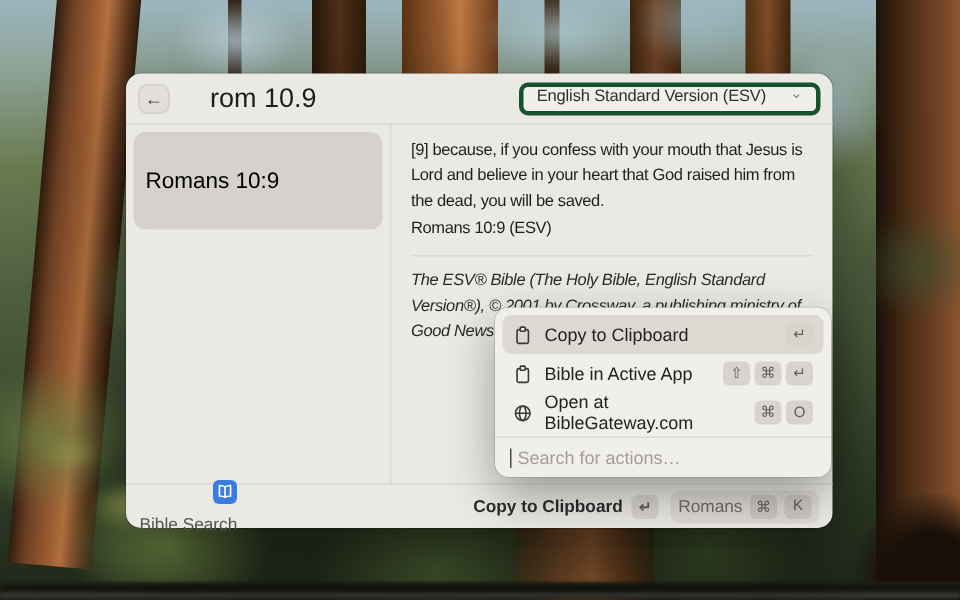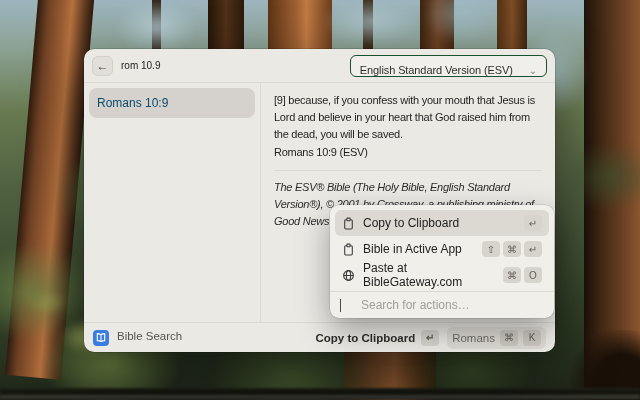--- a/index.html
+++ b/index.html
@@ -46,39 +46,39 @@
   .window { position:absolute; left:84px; top:49px; width:471px; height:303px;
     background:#ebe9e4; border-radius:10px;
     box-shadow:0 24px 55px rgba(0,0,0,.5), 0 0 0 .5px rgba(0,0,0,.25);
     display:flex; flex-direction:column; color:#1e1e1e; }
   .hdiv { height:1px; background:#dcd9d2; flex:none; }
 
   .header { height:33px; flex:none; display:flex; align-items:center; padding:0 8px; }
   .back-button { width:21px; height:20px; border-radius:6px; background:#e2dfda;
     border:1px solid #d2cfc8; display:flex; align-items:center; justify-content:center;
     font-size:12px; color:#3c3c3c; cursor:default; }
-  .header-title { margin-left:8px; font-size:10px; color:#1c1c1c; }
-  .dropdown { margin-left:auto; height:22px; display:flex; align-items:flex-end;
-    padding:0 9px; border-radius:6px; background:#f1efeb; border:1px solid #14532d;
+  .header-title { margin-left:27px; font-size:18px; color:#1c1c1c; }
+  .dropdown { margin-left:auto; height:22px; display:flex; align-items:flex-start;
+    padding:0 9px; border-radius:6px; background:#f1efeb; border:3px solid #14532d;
     font-size:11px; letter-spacing:-.1px; color:#2e2e2e; }
   .dropdown .chev { margin-left:16px; font-size:10px; color:#8a8782; line-height:1; }
 
   .body { flex:1; display:flex; min-height:0; }
   .list-col { width:176px; flex:none; padding:5px; }
-  .list-item { background:#d5d2cd; border-radius:8px; padding:8px 8px;
-    font-size:12px; color:#0c4a6e; }
+  .list-item { background:#d5d2cd; border-radius:8px; padding:24px 8px;
+    font-size:15px; color:#000000; }
   .vdiv { width:1px; background:#dcd9d2; flex:none; }
   .detail-col { flex:1; padding:9px 13px; font-size:11px; letter-spacing:-.25px;
     line-height:1.55; color:#1f1f1f; }
   .verse-ref { margin-top:1px; }
   .detail-sep { border:none; border-top:1px solid #dcd9d2; margin:9px 0 8px; }
   .copyright { font-style:italic; color:#2b2b2b; }
 
   .statusbar { height:29px; flex:none; display:flex; align-items:center; padding:0 9px; font-size:11.5px; }
-  .app-chip { display:flex; align-items:flex-start; gap:8px; }
+  .app-chip { display:flex; align-items:flex-end; gap:8px;flex-direction:column; }
   .app-name { color:#55534e; }
   .status-right { margin-left:auto; display:flex; align-items:center; gap:8px; }
   .primary-action { display:flex; align-items:center; gap:6px; color:#2d2d2d; font-weight:bold; }
   .actions-pill { display:flex; align-items:center; gap:5px; background:#dedbd5;
     border-radius:6px; padding:3px 5px; color:#6f6d68; }
   .kbd { min-width:18px; height:16px; padding:0 3px; border-radius:4px; background:#d7d4ce;
     color:#636159; font-size:10px; display:inline-flex; align-items:center; justify-content:center; }
   .actions-pill .kbd { background:#ccc9c2; }
 
   
@@ -86,21 +86,21 @@
     background:#f1efea; border-radius:9px;
     box-shadow:0 12px 32px rgba(0,0,0,.35), 0 0 0 .5px rgba(0,0,0,.15);
     display:flex; flex-direction:column; overflow:hidden; }
   .popover-list { padding:5px 5px 3px; }
   .action-row { height:26px; display:flex; align-items:center; gap:8px;
     padding:0 7px; border-radius:6px; font-size:12px; color:#222; }
   .action-row.selected { background:#dcd9d3; }
   .action-row .row-icon { width:13px; height:13px; flex:none; color:#3a3a3a; display:flex; }
   .action-row .keys { margin-left:auto; display:flex; gap:3px; }
   .pdiv { height:1px; background:#dcd9d2; flex:none; }
-  .search-row { flex:1; display:flex; align-items:center; padding:0 10px; gap:20px; }
+  .search-row { flex:1; display:flex; align-items:center; padding:0 10px; gap:4px; }
   .caret { width:1px; height:13px; background:#4a4a4a; }
   .search-input { flex:1; border:none; background:transparent; outline:none;
     font-family:inherit; font-size:12px; color:#333; }
   .search-input::placeholder { color:#a39f97; }
 
   svg { display:block; }
 </style>
 </head>
 <body>
 
@@ -205,21 +205,21 @@
       </div>
 
       <div class="action-row">
         <span class="row-icon">
           <svg width="13" height="13" viewBox="0 0 24 24" fill="none" stroke="currentColor" stroke-width="2">
             <circle cx="12" cy="12" r="9"></circle>
               <ellipse cx="12" cy="12" rx="4" ry="9"></ellipse>
               <path d="M3 12h18"></path>
           </svg>
         </span>
-        <span>Paste at BibleGateway.com</span>
+        <span>Open at BibleGateway.com</span>
         <span class="keys">
           <span class="kbd">⌘</span>
           <span class="kbd">O</span>
         </span>
       </div>
     </div>
 
     <div class="pdiv"></div>
     <div class="search-row">
       <span class="caret"></span>

